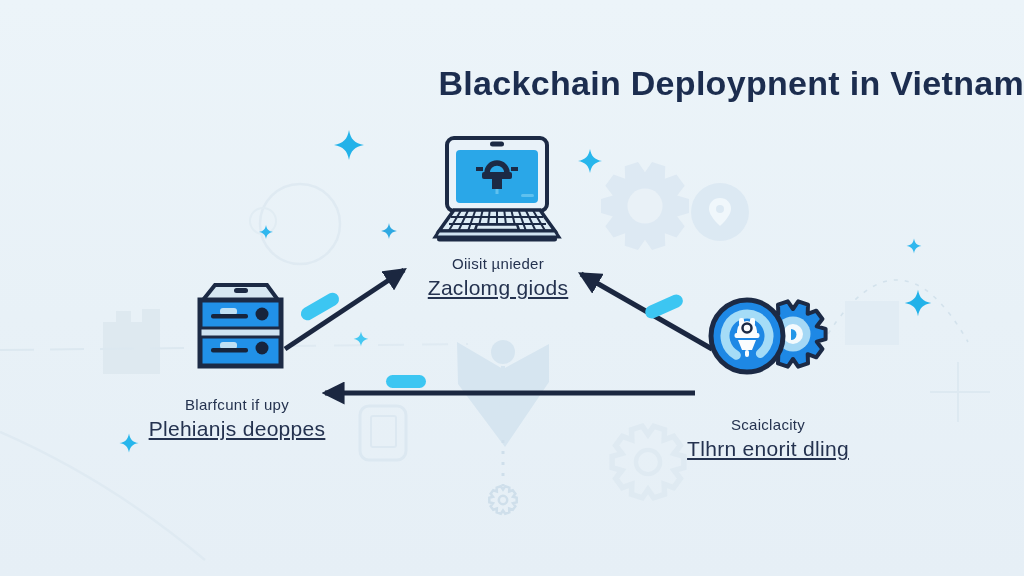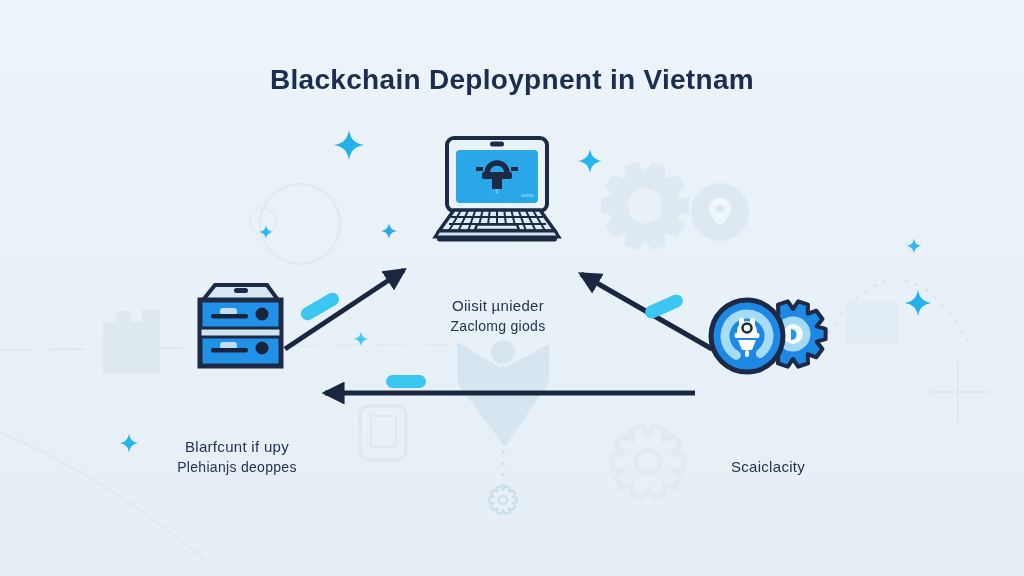--- a/index.html
+++ b/index.html
@@ -3,26 +3,26 @@
 <meta charset="utf-8">
 <style>
   html,body{margin:0;padding:0;background:#dfe9f0;}
   .canvas{
     position:relative;width:1024px;height:576px;overflow:hidden;
     background:linear-gradient(180deg,#ecf4f9 0%,#e8f1f7 55%,#e6eff6 100%);
     font-family:"Liberation Sans", sans-serif;
   }
   .abs{position:absolute;}
   .title{
-    position:absolute;top:64px;left:0;width:100%;text-align:center;
-    font-size:28px;font-weight:700;color:#1c2d4f;letter-spacing:.3px;
+    position:absolute;top:64px;left:0;width:100%;text-align:right;
+    font-size:34px;font-weight:700;color:#1c2d4f;letter-spacing:.3px;
   }
-  .label{position:absolute;text-align:center;color:#24324f;line-height:1.15;margin-top:42px;}
+  .label{position:absolute;text-align:center;color:#24324f;line-height:1.15;}
   .label .small{font-size:15px;letter-spacing:.3px;}
-  .label .big{font-size:14px;margin-top:4px;letter-spacing:.3px;}
+  .label .big{font-size:21px;margin-top:4px;letter-spacing:.3px;text-decoration:underline;}
   .dash{
     position:absolute;background:#3cc6f2;border-radius:8px;height:13px;
   }
   svg{display:block;}
 </style>
 </head>
 <body>
 
 <div class="canvas">
 
@@ -183,15 +183,16 @@
         <path d="M-10,-3 v-2 a10,10 0 0 1 20,0 v2 z"></path>
         <rect x="-12.5" y="-3" width="25" height="5" rx="2"></rect>
         <path d="M-9,4 h18 l-4,10 h-10 z"></path>
         <rect x="-2" y="14" width="4" height="7" rx="2"></rect>
       </g>
       <circle cx="0" cy="-8" r="4.5" fill="none" stroke="#1c2a45" stroke-width="2.5"></circle>
     </g>
   </svg>
   <div class="label" style="left:618px;top:416px;width:300px">
     <div class="small">Scaiclacity</div>
+    <div class="big">Tlhrn enorit dling</div>
   </div>
 
 </div>
 
 </body></html>

